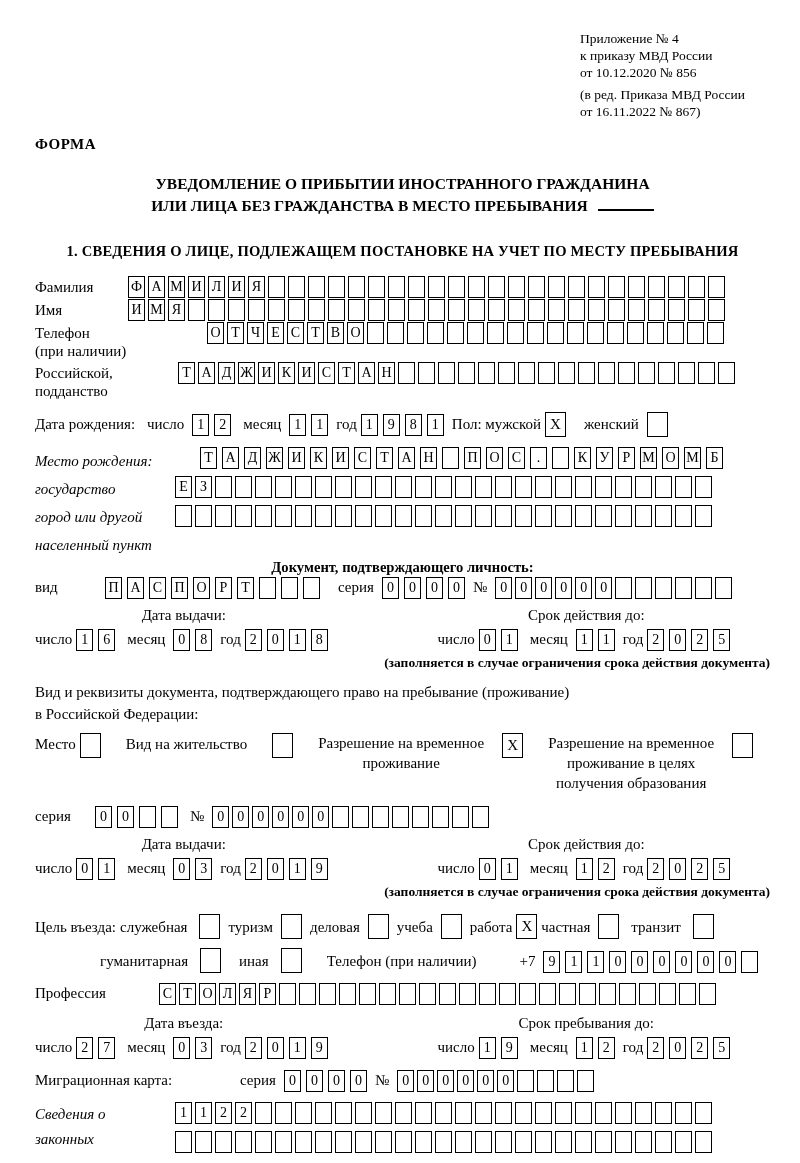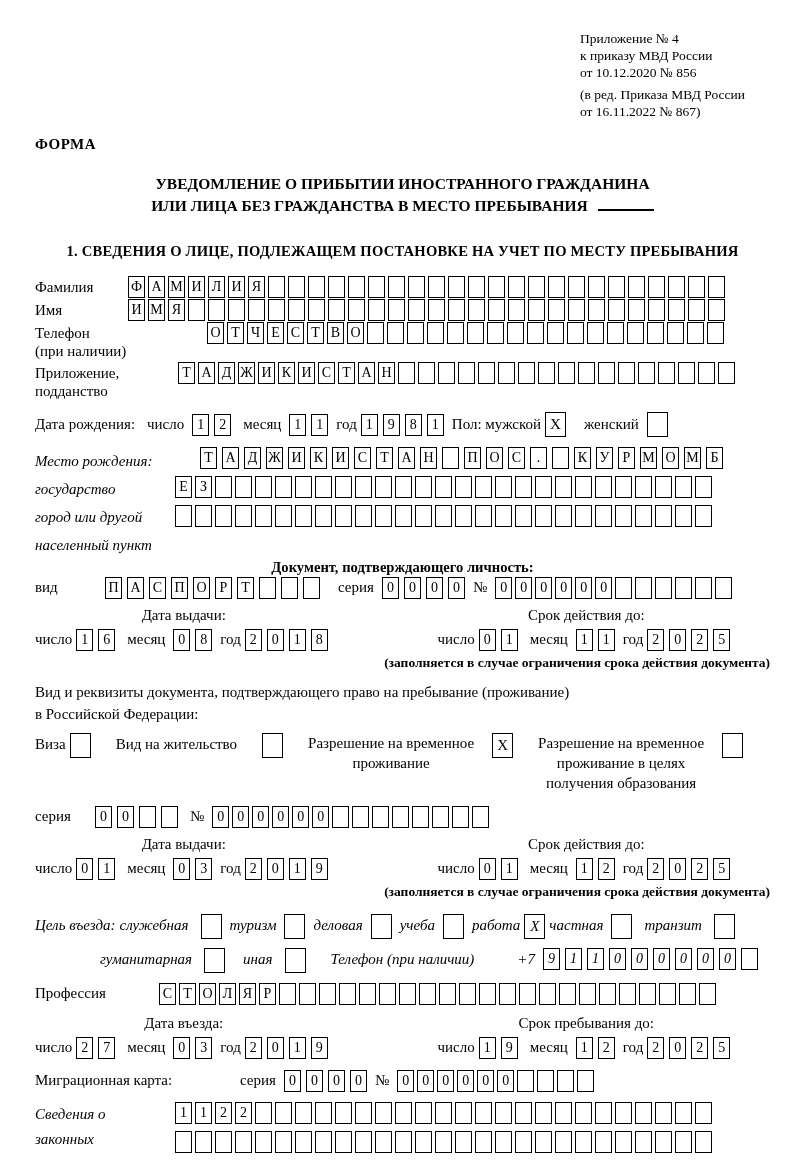--- a/index.html
+++ b/index.html
@@ -47,21 +47,21 @@
   .tcol{width:50%;}
   .thead{text-align:center;font-size:15px;margin-bottom:4px;}
   .thead.left{padding-right:70px;}
   .drow{display:flex;align-items:center;}
   .drow .cells{gap:5px;}
   .note{font-size:13.5px;text-align:right;margin-top:4px;font-weight:bold;}
   .para{margin-top:10px;line-height:22px;}
   
   .permitrow{display:flex;align-items:flex-start;margin-top:8px;}
   .plines{flex:none;text-align:center;line-height:20px;}
-  .purprow{display:flex;align-items:flex-start;margin-top:9px;font-style:italic;}
+  .purprow{display:flex;align-items:flex-end;margin-top:9px;}
 </style>
 </head>
 <body>
 
 <div class="page">
 
   <div class="hdr-right">
     <div>Приложение № 4</div>
     <div>к приказу МВД России</div>
     <div>от 10.12.2020 № 856</div>
@@ -179,21 +179,21 @@
         <span class="cell"></span>
         <span class="cell"></span>
         <span class="cell"></span>
         <span class="cell"></span>
         <span class="cell"></span>
       </span>
   </div>
 
   <div class="frow" style="margin-top:2px;">
     <span class="lbl2" style="width:143px;">
-      <span>Приложение,</span><br><span>подданство</span>
+      <span>Российской,</span><br><span>подданство</span>
     </span>
     <span class="cells">
         <span class="cell">Т</span>
         <span class="cell">А</span>
         <span class="cell">Д</span>
         <span class="cell">Ж</span>
         <span class="cell">И</span>
         <span class="cell">К</span>
         <span class="cell">И</span>
         <span class="cell">С</span>
@@ -453,21 +453,21 @@
       </div>
     </div>
   </div>
   <div class="note">(заполняется в случае ограничения срока действия документа)</div>
 
   <div class="para">
     <div>Вид и реквизиты документа, подтверждающего право на пребывание (проживание)</div>
     <div>в Российской Федерации:</div>
   </div>
   <div class="permitrow">
-    <span class="inlbl">Виза</span>
+    <span class="inlbl">Место</span>
       <span class="g4"></span>
     <span class="cb"></span>
       <span class="g25"></span>
     <span class="inlbl">Вид на жительство</span>
       <span class="g25"></span>
     <span class="cb"></span>
       <span class="g25"></span>
     <span class="plines">
       <span>Разрешение на временное</span><br><span>проживание</span>
     </span>

